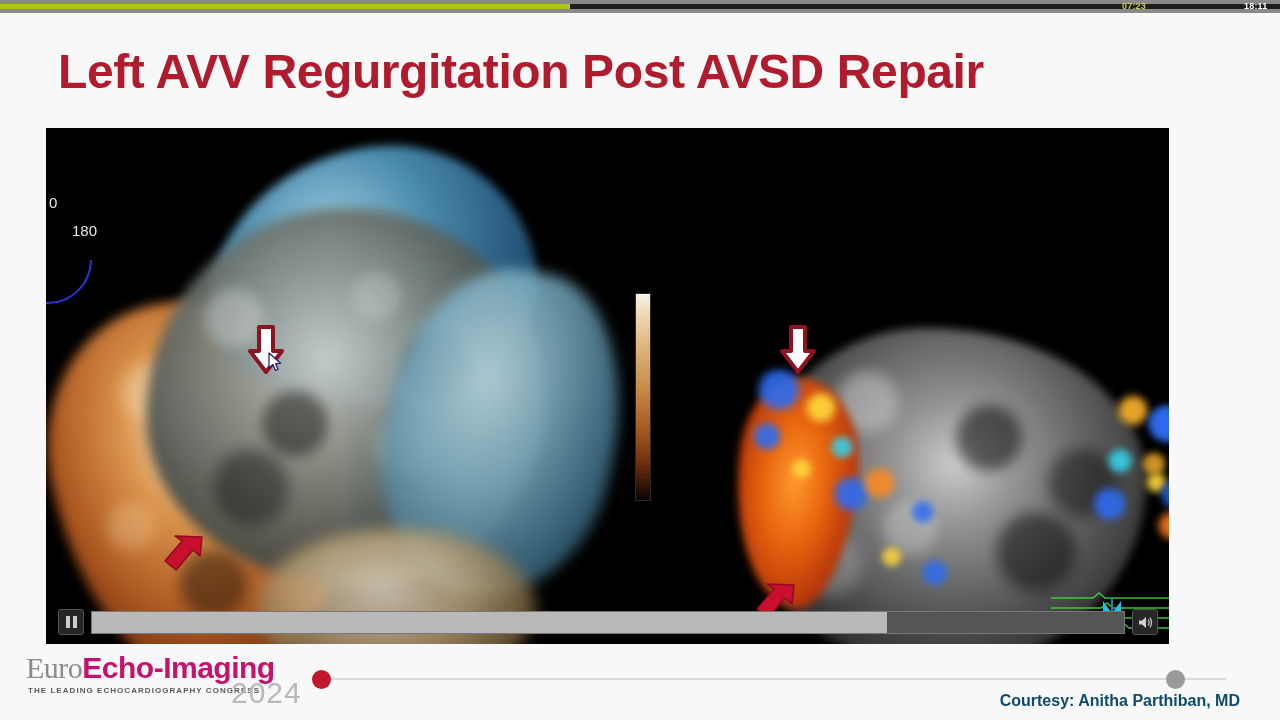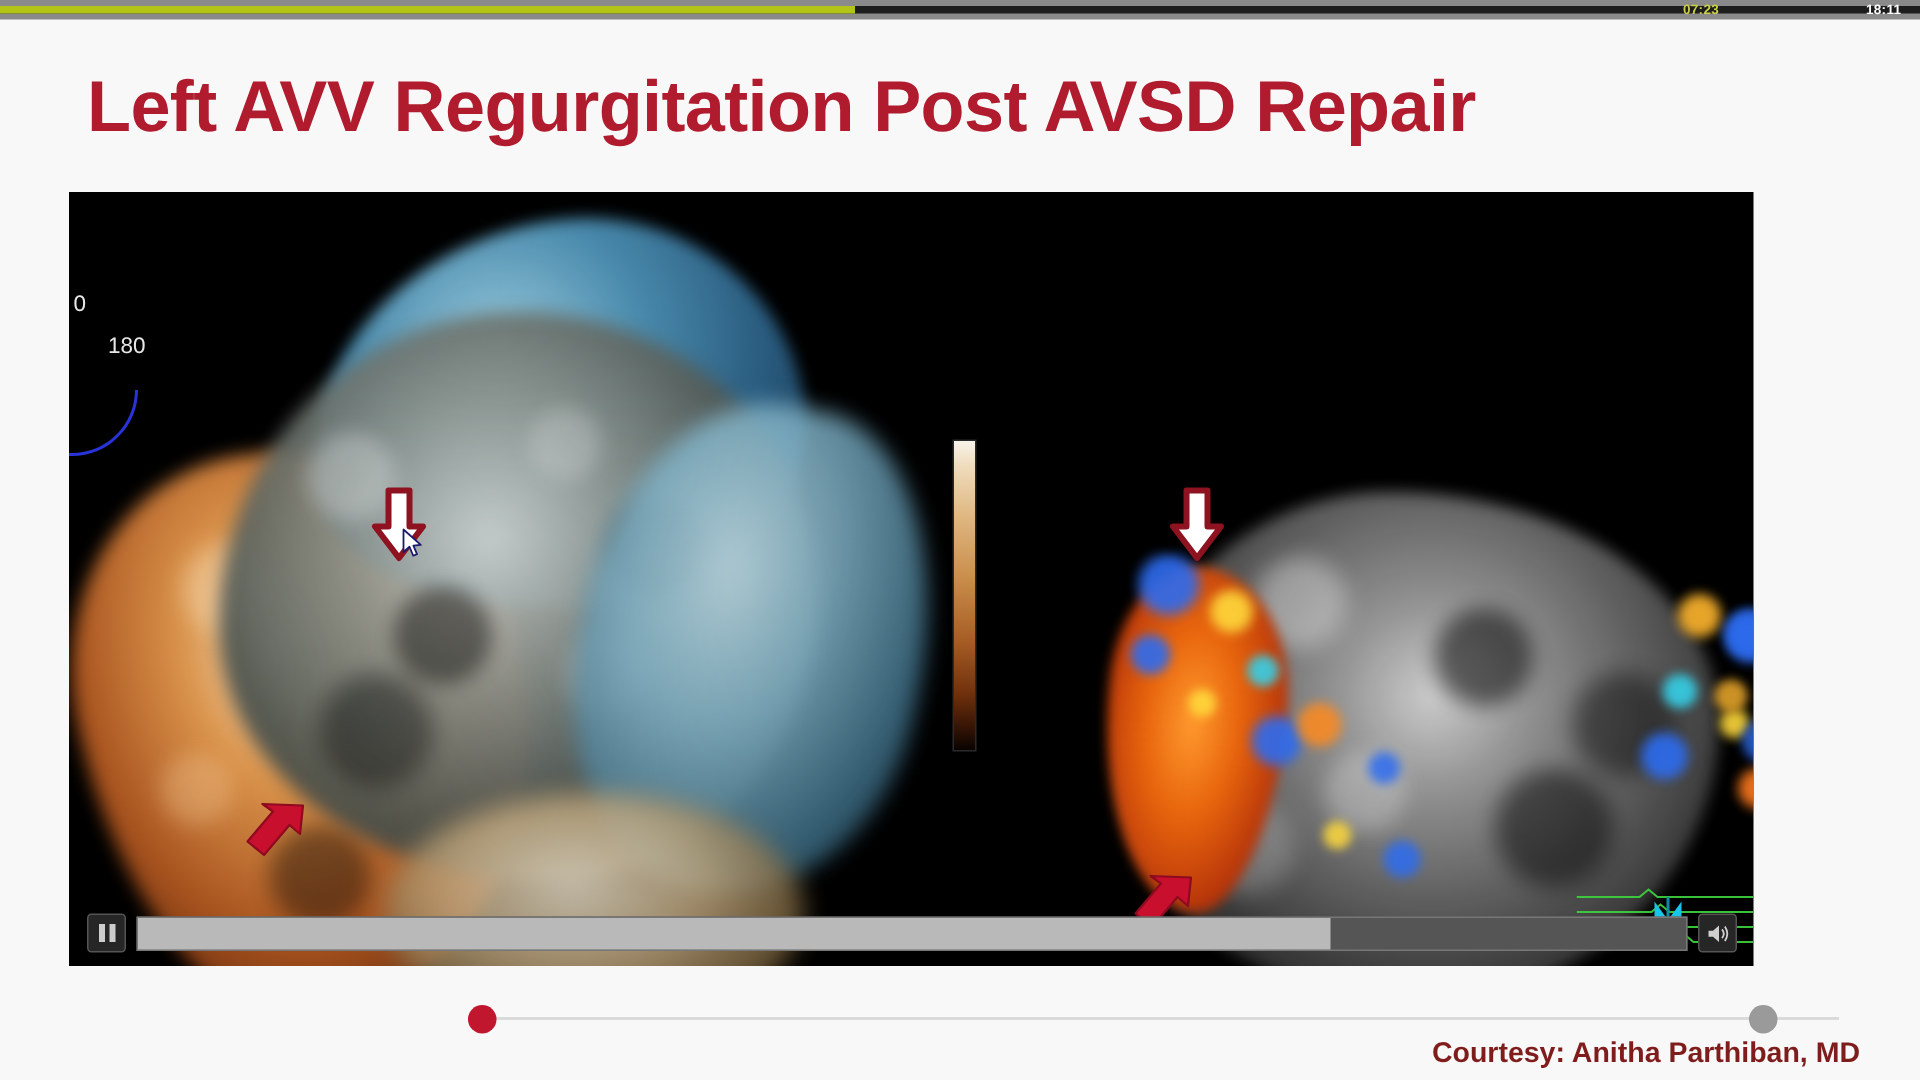--- a/index.html
+++ b/index.html
@@ -406,23 +406,23 @@
     left: 1166px; top: 22px;
     width: 19px; height: 19px;
     border-radius: 50%;
     background: #9a9a9a;
     cursor: pointer;
   }
 
   #courtesy-credit {
     position: absolute;
     right: 40px; top: 44px;
-    font-size: 19px;
+    font-size: 16px;
     font-weight: bold;
-    color: #7f1d1d;
+    color: #0c4a6e;
     white-space: nowrap;
   }
 </style>
 </head>
 <body>
 
 <div id="top-bar">
   <div id="top-progress-track"></div>
   <div id="top-progress-fill"></div>
   <div class="top-time" id="top-time-current">07:23</div>
@@ -521,19 +521,26 @@
         <path d="M1 4.5 H4 L8 1 V12 L4 8.5 H1 Z" fill="#cfcfcf"></path>
         <path d="M10 3.6 Q12.4 6.5 10 9.4" stroke="#cfcfcf" stroke-width="1.2" fill="none"></path>
         <path d="M11.9 1.7 Q15.2 6.5 11.9 11.3" stroke="#cfcfcf" stroke-width="1.2" fill="none"></path>
       </svg>
     </div>
   </div>
 </div>
 
 <div id="footer">
 
+  <div id="congress-logo">
+    <div id="logo-wordmark">
+      <span id="logo-euro">Euro</span><span id="logo-echo">Echo-Imaging</span>
+    </div>
+    <div id="logo-tagline">THE LEADING ECHOCARDIOGRAPHY CONGRESS</div>
+    <div id="logo-year">2024</div>
+  </div>
 
   <div id="slide-progress-track"></div>
   <div id="slide-dot-current"></div>
   <div id="slide-dot-end"></div>
 
   <div id="courtesy-credit">Courtesy: Anitha Parthiban, MD</div>
 </div>
 
 </body></html>

